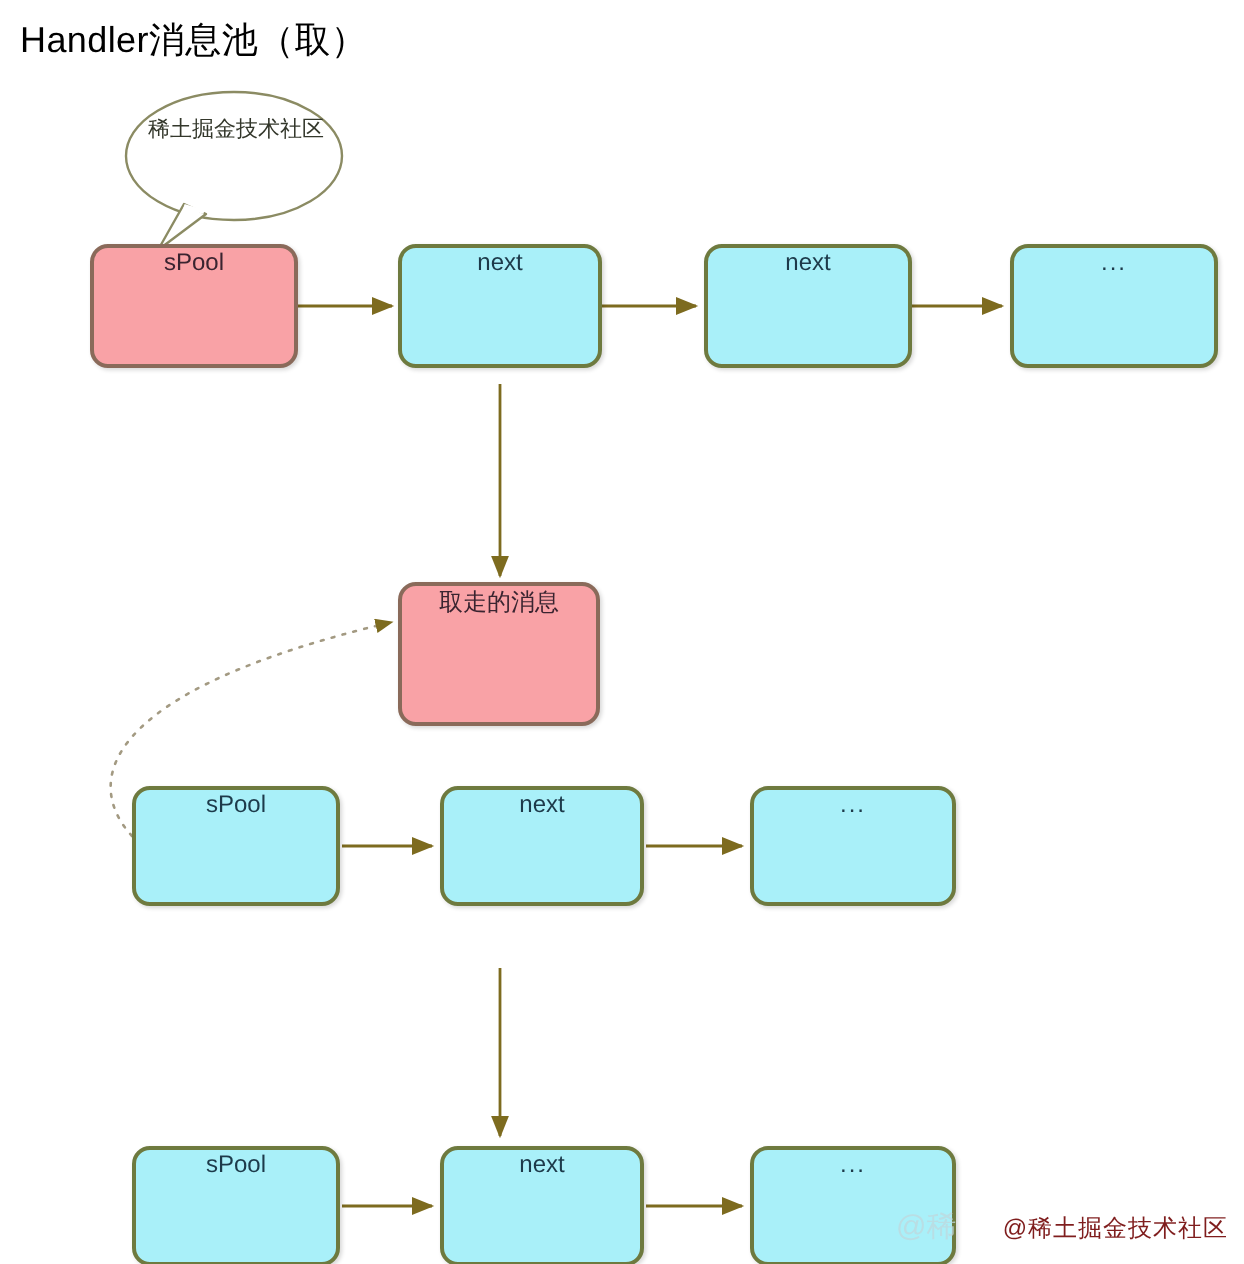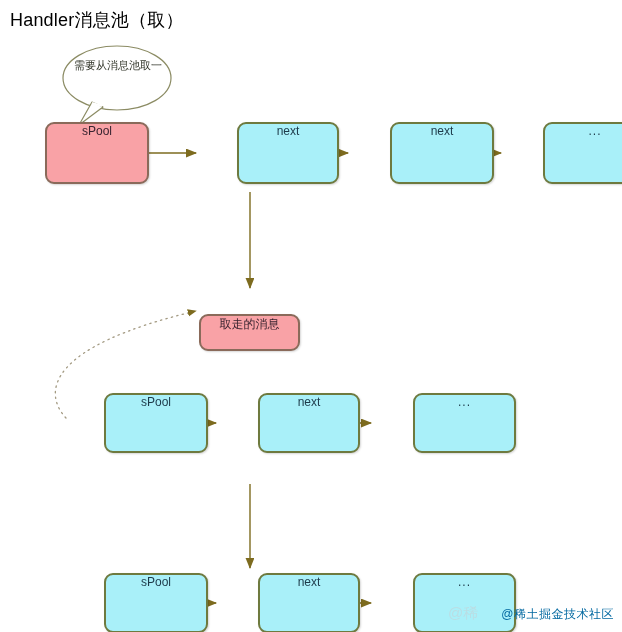--- a/index.html
+++ b/index.html
@@ -44,21 +44,20 @@
   }
   .node.pink {
     background: #f9a2a6;
     border-color: #8a6a5a;
     color: #3a2430;
   }
   .node.cyan {
     background: #a9f0f9;
     border-color: #6e7a3f;
     color: #1d3a4a;
-    margin-left: 38px;
   }
   .node.cn {
     font-size: 12px;
   }
   .node .dots {
     letter-spacing: 1px;
     font-size: 12px;
   }
   .bubble-text {
     position: absolute;
@@ -68,21 +67,21 @@
     text-align: center;
     font-size: 11px;
     line-height: 16px;
     color: #33372b;
   }
   .watermark {
     position: absolute;
     right: 8px;
     top: 606px;
     font-size: 12px;
-    color: #0369a1;
+    color: #7f1d1d;
     white-space: nowrap;
     letter-spacing: 0.5px;
   }
   .watermark-ghost {
     position: absolute;
     left: 448px;
     top: 604px;
     font-size: 15px;
     color: #bfd8de;
     opacity: 0.75;
@@ -121,37 +120,37 @@
 
   <line x1="250" y1="484" x2="250" y2="568" stroke="#7d6b1f" stroke-width="1.4" marker-end="url(#arrowhead)"></line>
 
   <line x1="171" y1="603" x2="216" y2="603" stroke="#7d6b1f" stroke-width="1.4" marker-end="url(#arrowhead)"></line>
   <line x1="323" y1="603" x2="371" y2="603" stroke="#7d6b1f" stroke-width="1.4" marker-end="url(#arrowhead)"></line>
 </svg>
 
 <div class="diagram-title">Handler消息池（取）</div>
 
 <div class="bubble-text">
-  <div>需要从消息池取一</div>
+  <div>稀土掘金技术社区</div>
 </div>
 
 <div class="node pink" style="left:45px; top:122px; width:104px; height:62px;">
   <span>sPool</span>
 </div>
 <div class="node cyan" style="left:199px; top:122px; width:102px; height:62px;">
   <span>next</span>
 </div>
 <div class="node cyan" style="left:352px; top:122px; width:104px; height:62px;">
   <span>next</span>
 </div>
 <div class="node cyan" style="left:505px; top:122px; width:104px; height:62px;">
   <span class="dots">...</span>
 </div>
 
-<div class="node pink cn" style="left:199px; top:314px; width:101px; height:37px;">
+<div class="node pink cn" style="left:199px; top:291px; width:101px; height:72px;">
   <span>取走的消息</span>
 </div>
 
 <div class="node cyan" style="left:66px; top:393px; width:104px; height:60px;">
   <span>sPool</span>
 </div>
 <div class="node cyan" style="left:220px; top:393px; width:102px; height:60px;">
   <span>next</span>
 </div>
 <div class="node cyan" style="left:375px; top:393px; width:103px; height:60px;">

